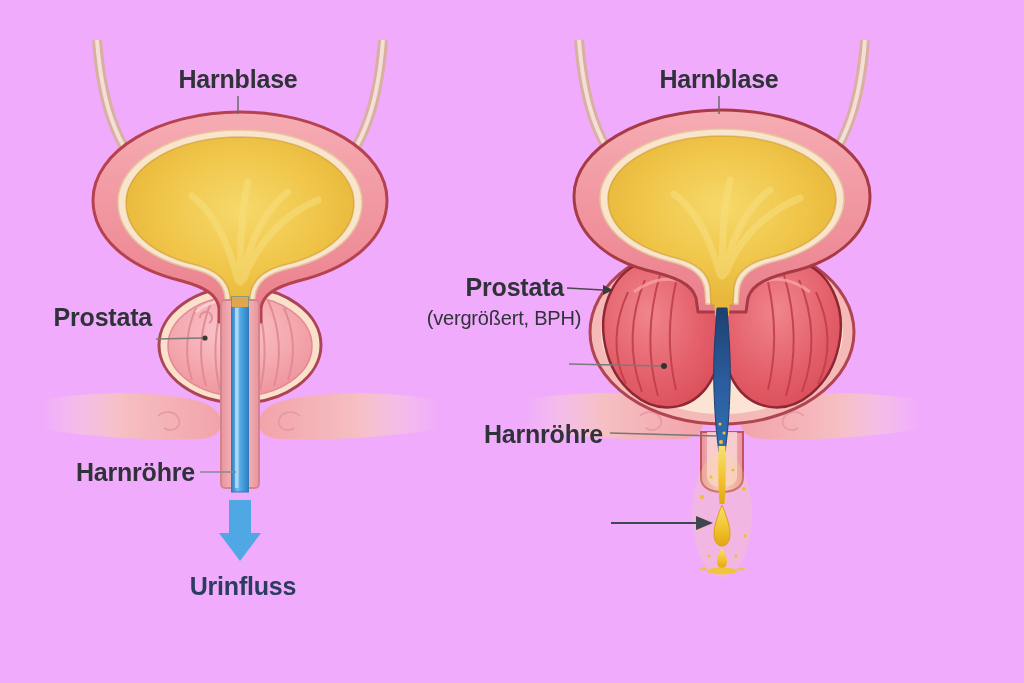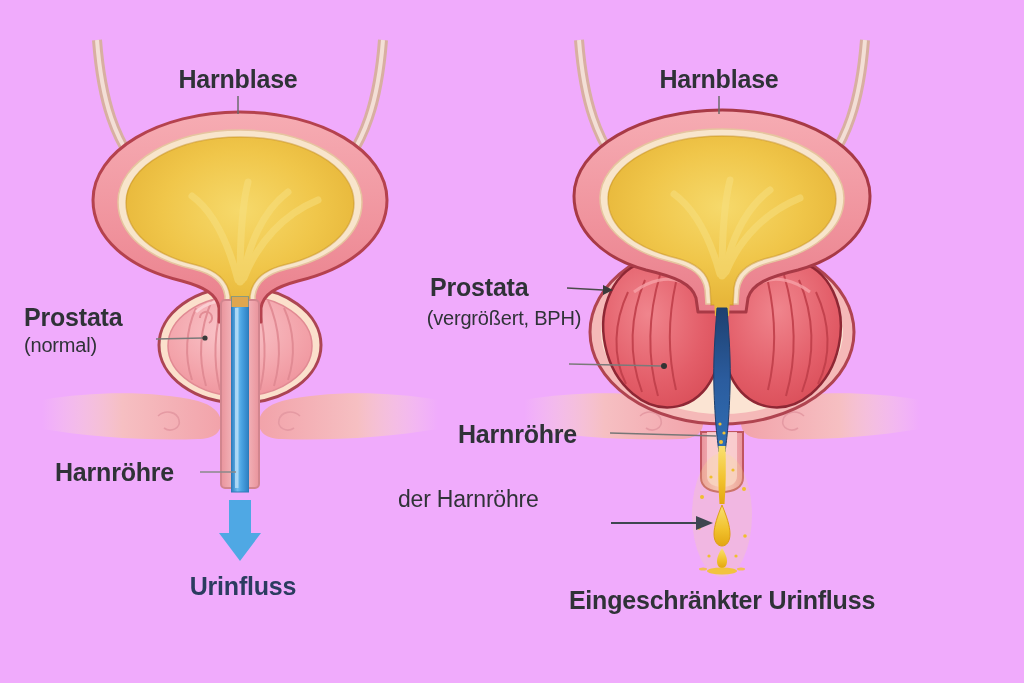--- a/index.html
+++ b/index.html
@@ -8,21 +8,21 @@
     overflow:hidden;font-family:"Liberation Sans",sans-serif;
   }
   #artwork{position:absolute;left:0;top:0;}
   .label{
     position:absolute;color:#2f3237;line-height:1.2;
     font-family:"Liberation Sans",sans-serif;
     letter-spacing:-0.2px;
   }
   .bold{font-weight:700;}
   .center{text-align:center;}
-  .right{text-align:left;}
+  .right{text-align:right;}
   .sz-main{font-size:25px;line-height:30px;}
   .sz-sub{font-size:20px;line-height:27px;}
   .sz-sub2{font-size:23px;line-height:30px;}
   .navy{color:#2b3c5f;}
 </style>
 </head>
 <body>
 
 <div id="stage">
 
@@ -236,34 +236,31 @@
         <line x1="611" y1="523" x2="697" y2="523" stroke="#3f4650" stroke-width="2"></line>
         <polygon points="696,516 713,523 696,530" fill="#3f4650" stroke="none"></polygon>
       </g>
     </g>
   </svg>
 
   <div class="label bold center sz-main" style="left:138px;top:64px;width:200px;">Harnblase</div>
 
   <div class="label right" style="left:24px;top:302px;width:128px;">
     <div class="bold sz-main">Prostata</div>
-    <div class="sz-sub">(normal)</div>
   </div>
 
   <div class="label bold right sz-main" style="left:55px;top:457px;width:140px;">Harnröhre</div>
 
   <div class="label bold center sz-main navy" style="left:153px;top:571px;width:180px;">Urinfluss</div>
 
   <div class="label bold center sz-main" style="left:619px;top:64px;width:200px;">Harnblase</div>
 
   <div class="label bold right sz-main" style="left:430px;top:272px;width:134px;">Prostata</div>
 
   <div class="label center sz-sub" style="left:404px;top:305px;width:200px;">(vergrößert, BPH)</div>
 
   <div class="label bold right sz-main" style="left:458px;top:419px;width:145px;">Harnröhre</div>
 
   <div class="label right" style="left:398px;top:484px;width:205px;">
-    <div class="sz-sub2">der Harnröhre</div>
   </div>
 
-  <div class="label bold center sz-main" style="left:542px;top:585px;width:360px;">Eingeschränkter Urinfluss</div>
 
 </div>
 
 </body></html>

